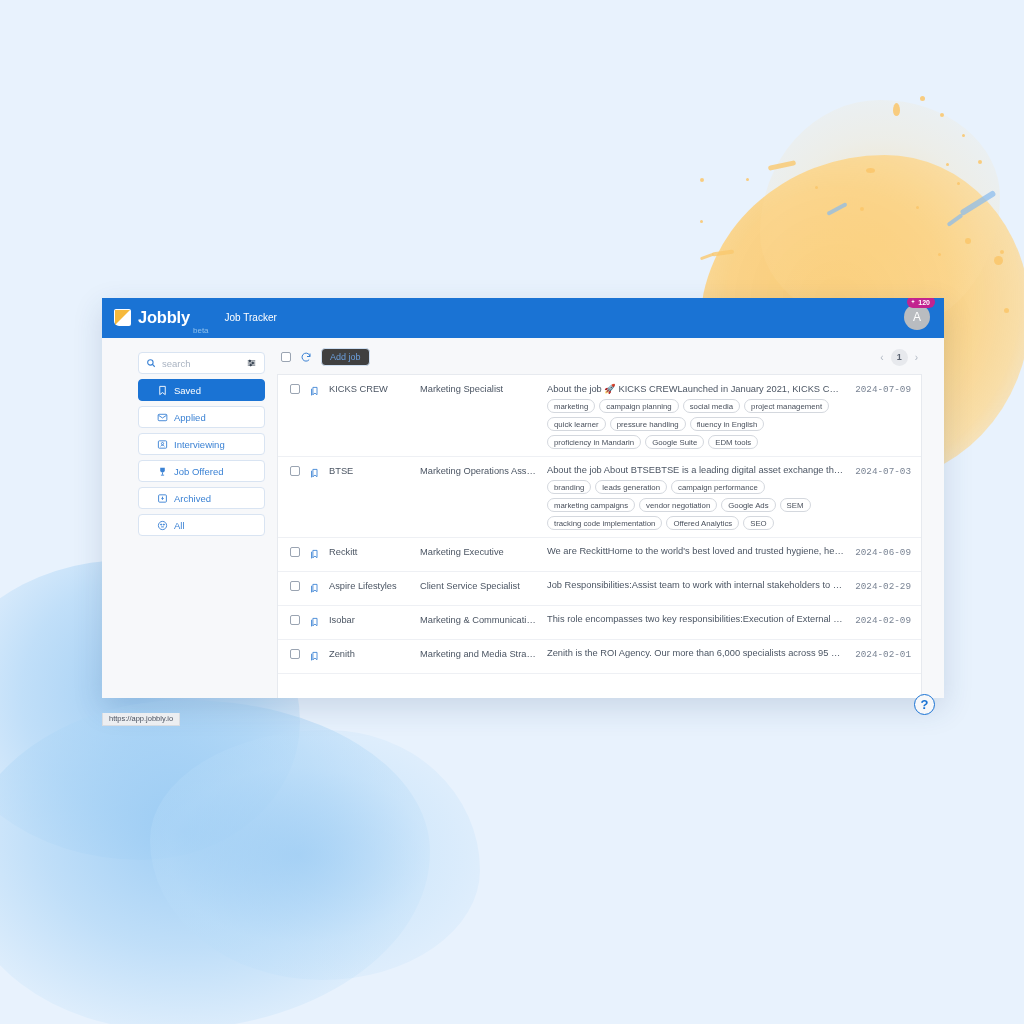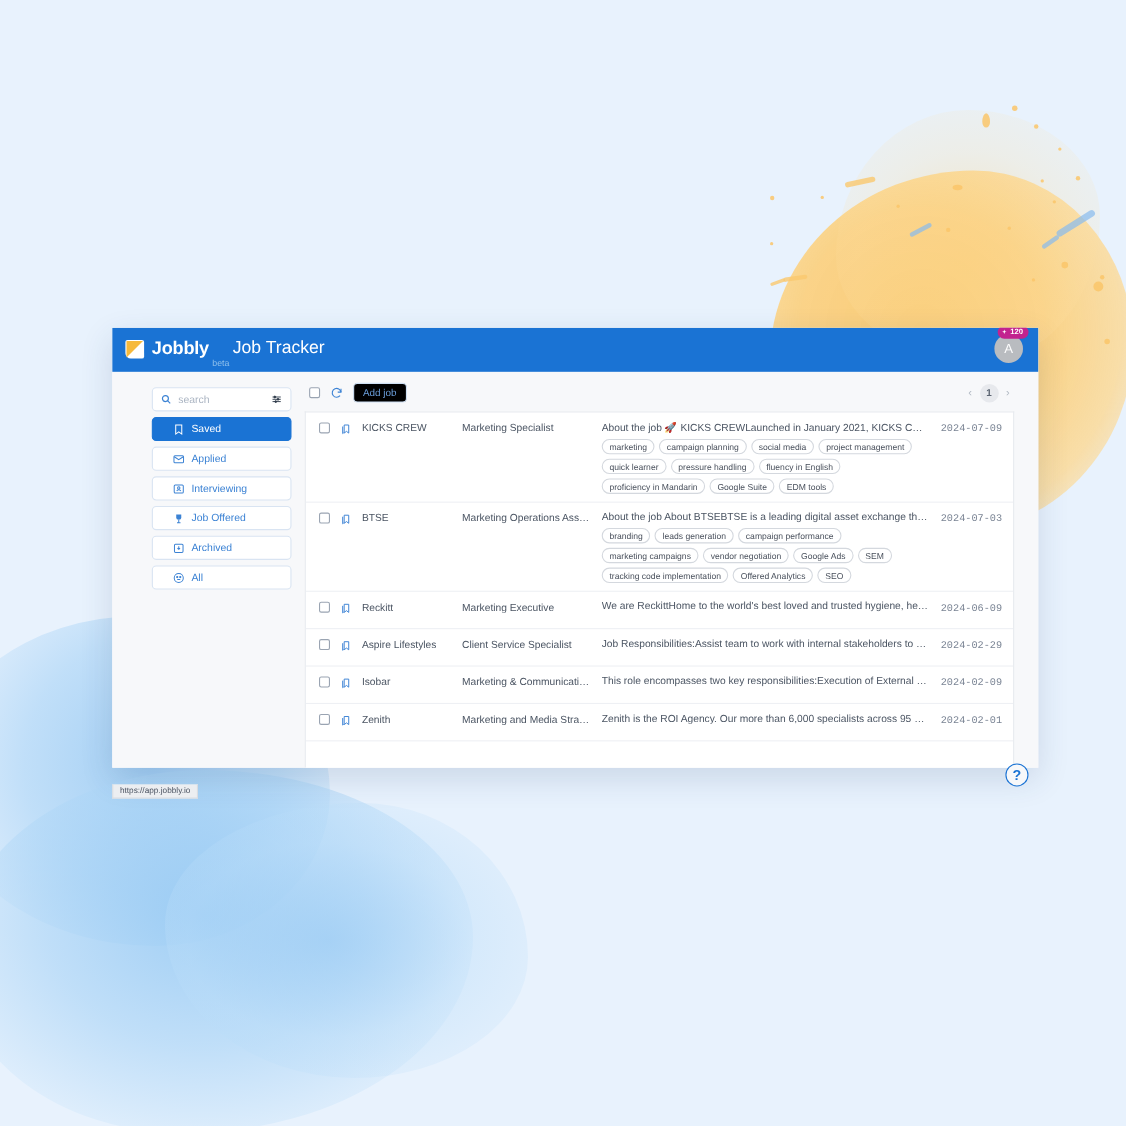--- a/index.html
+++ b/index.html
@@ -133,22 +133,22 @@
   }
   .beta {
     color: #8fc0ec;
     font-size: 8px;
     margin-left: 3px;
     align-self: flex-end;
     margin-bottom: 1px;
   }
   .apptitle {
     color: #ffffff;
-    font-size: 16px;
-    margin-left: 3px;
+    font-size: 10px;
+    margin-left: 16px;
     font-weight: 400;
   }
   .appbar-right {
     margin-left: auto;
     display: flex;
     align-items: center;
     position: relative;
   }
   .avatar {
     width: 26px; height: 26px;
@@ -251,21 +251,21 @@
     width: 10px; height: 10px;
     border: 1.2px solid #9aa4b2;
     border-radius: 2px;
     background: #fff;
     flex: none;
     cursor: pointer;
   }
   .add-job {
     border: 1px solid #cfe0f3;
     border-radius: 4px;
-    background: #000000;
+    background: #404040;
     color: #6b9fdc;
     font-size: 9px;
     padding: 3px 8px;
     cursor: pointer;
     font-family: "Liberation Sans", sans-serif;
   }
   .pager {
     margin-left: auto;
     display: flex;
     align-items: center;

